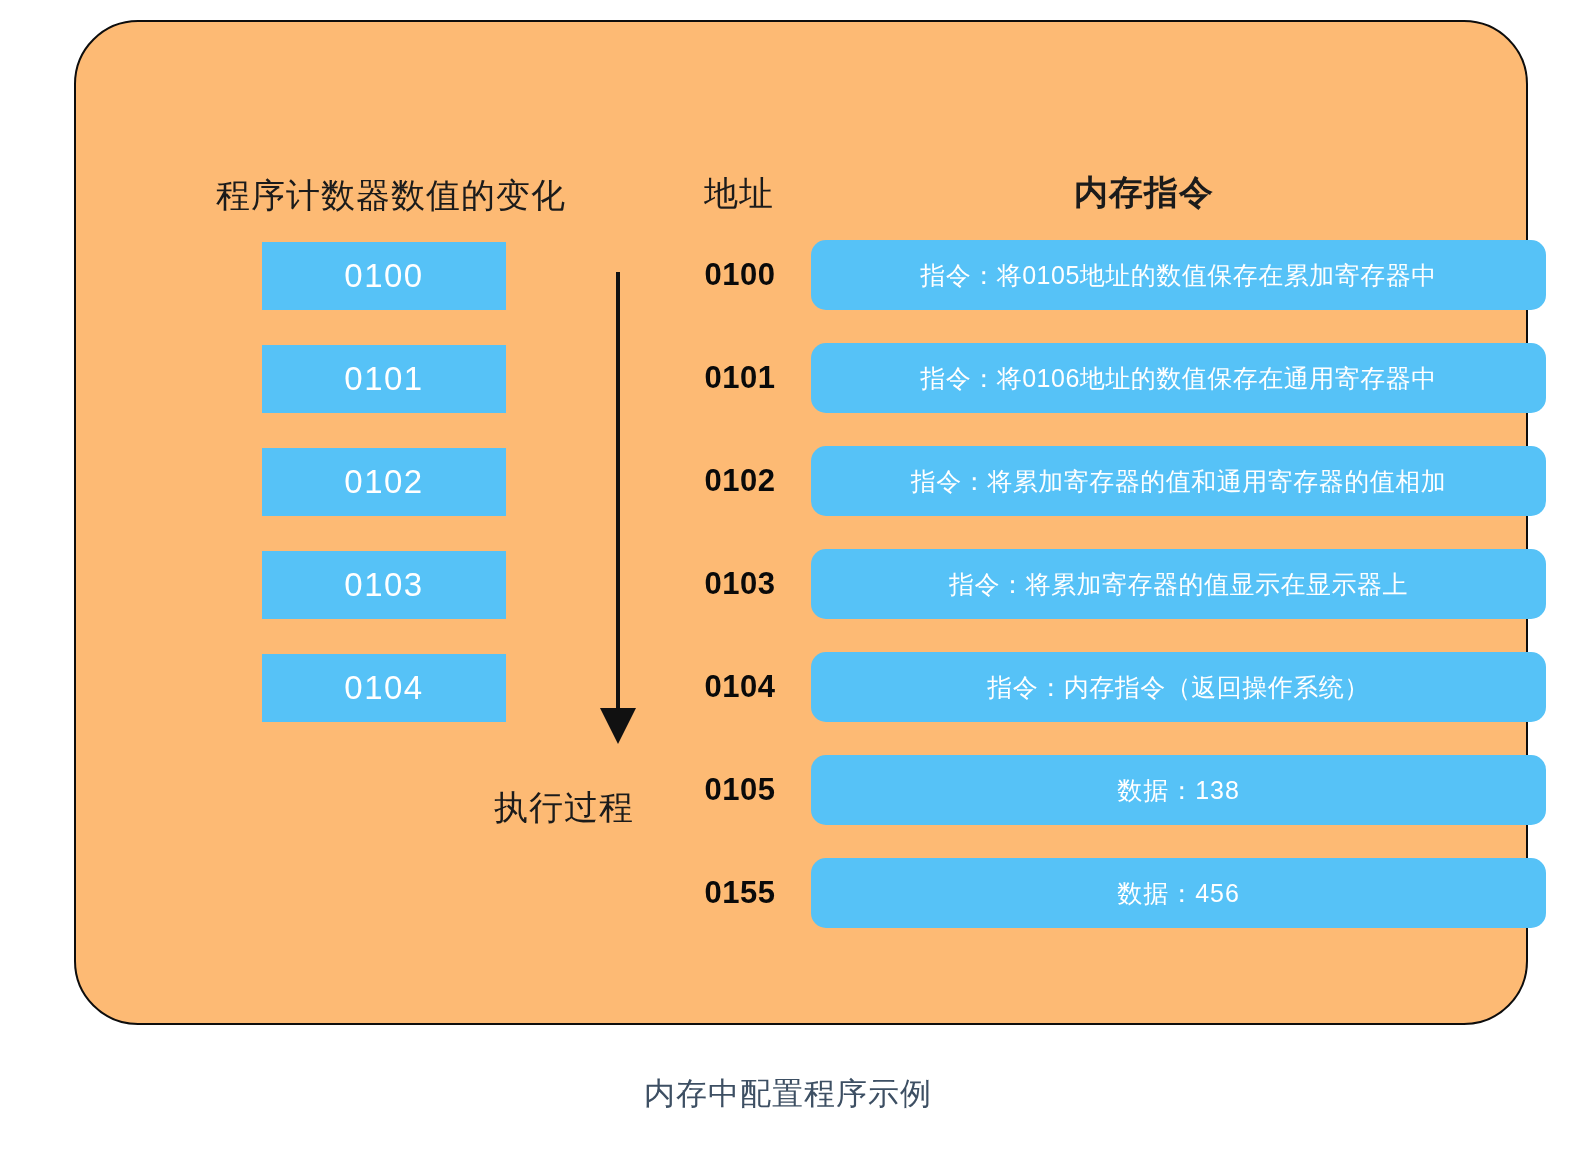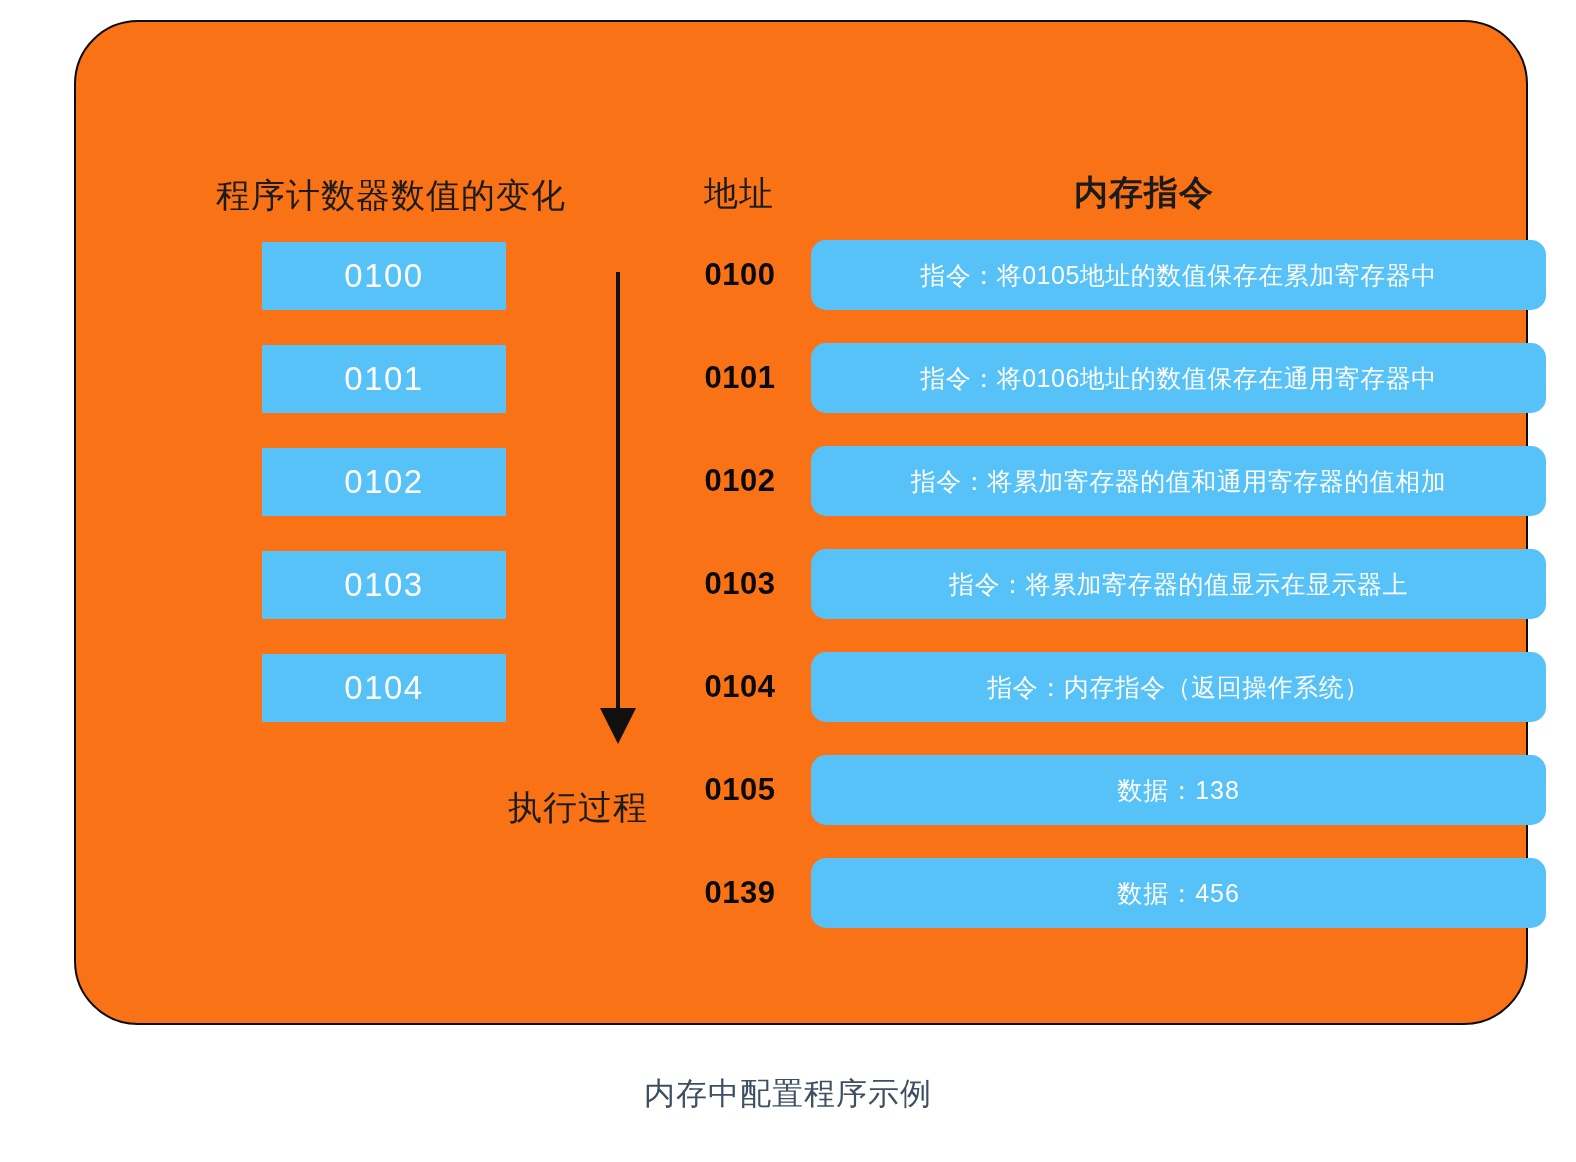--- a/index.html
+++ b/index.html
@@ -21,21 +21,21 @@
   
   .frame {
     position: absolute;
     left: 74px;
     top: 20px;
     width: 1454px;
     height: 1005px;
     box-sizing: border-box;
     border: 2.5px solid #0d0d0d;
     border-radius: 64px;
-    background: #f97316;
+    background: #fdba74;
   }
 
   
   .col-header {
     position: absolute;
     font-size: 34px;
     font-weight: 400;
     color: #1b1b1b;
     letter-spacing: 1px;
     white-space: nowrap;
@@ -82,21 +82,20 @@
   }
   .arrow-label {
     position: absolute;
     left: 418px;
     top: 768px;
     font-size: 34px;
     color: #1b1b1b;
     letter-spacing: 1px;
     white-space: nowrap;
     line-height: 1;
-    margin-left: 14px;
   }
 
   
   .mem-row {
     position: absolute;
     left: 612px;
     width: 858px;
     height: 70px;
   }
   .mem-addr {
@@ -189,21 +188,21 @@
         </div>
         <div class="mem-row" style="top: 630px;">
           <div class="mem-addr">0104</div>
           <div class="mem-cell">指令：内存指令（返回操作系统）</div>
         </div>
         <div class="mem-row" style="top: 733px;">
           <div class="mem-addr">0105</div>
           <div class="mem-cell data-cell">数据：138</div>
         </div>
         <div class="mem-row" style="top: 836px;">
-          <div class="mem-addr">0139</div>
+          <div class="mem-addr">0155</div>
           <div class="mem-cell data-cell">数据：456</div>
         </div>
       </div>
 
   </div>
 
   <div class="caption">内存中配置程序示例</div>
 
 </div>
 

